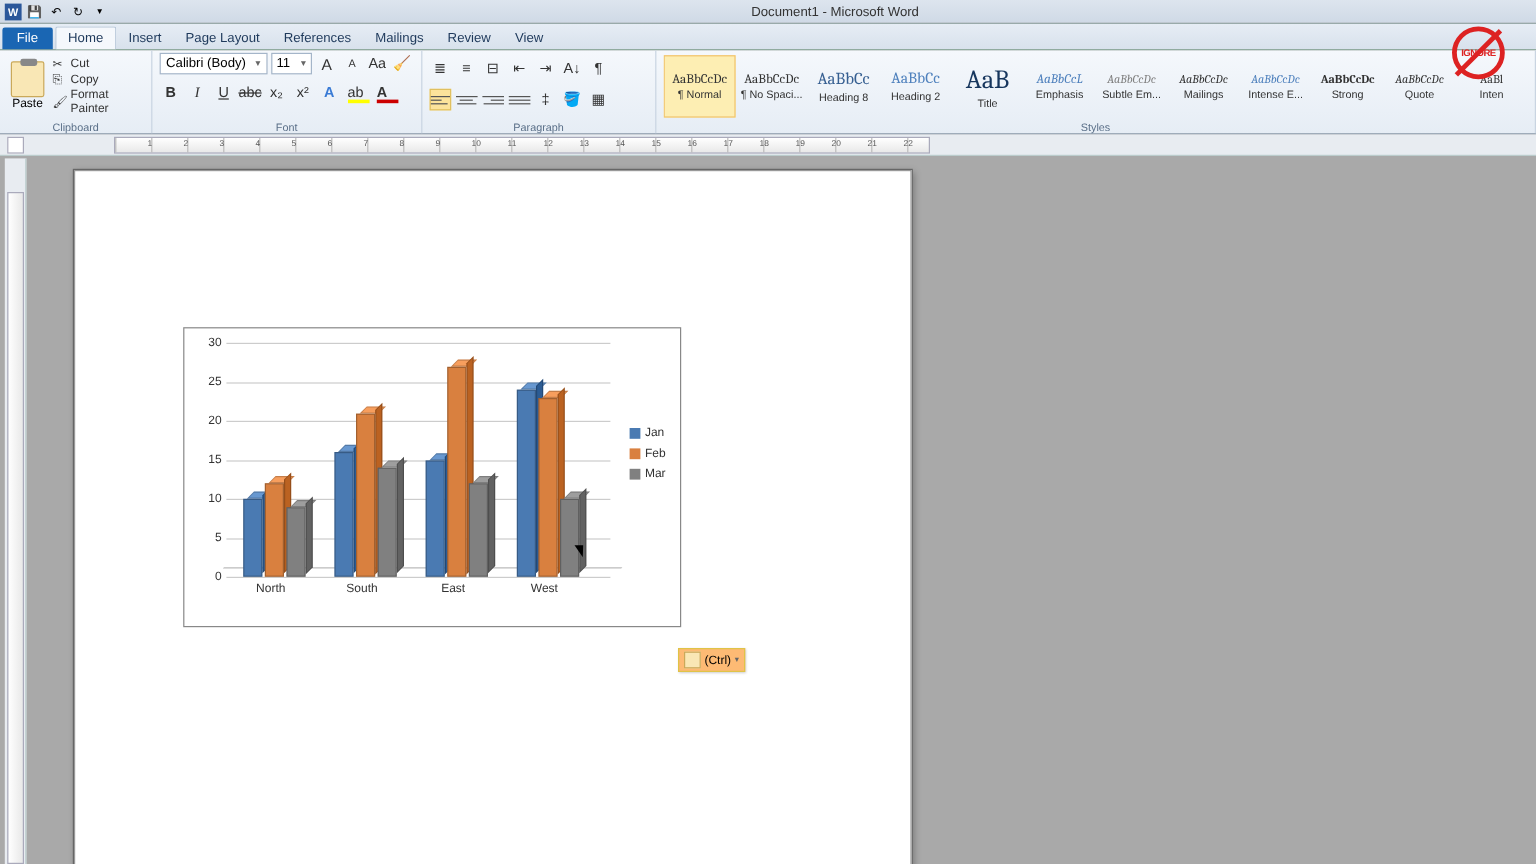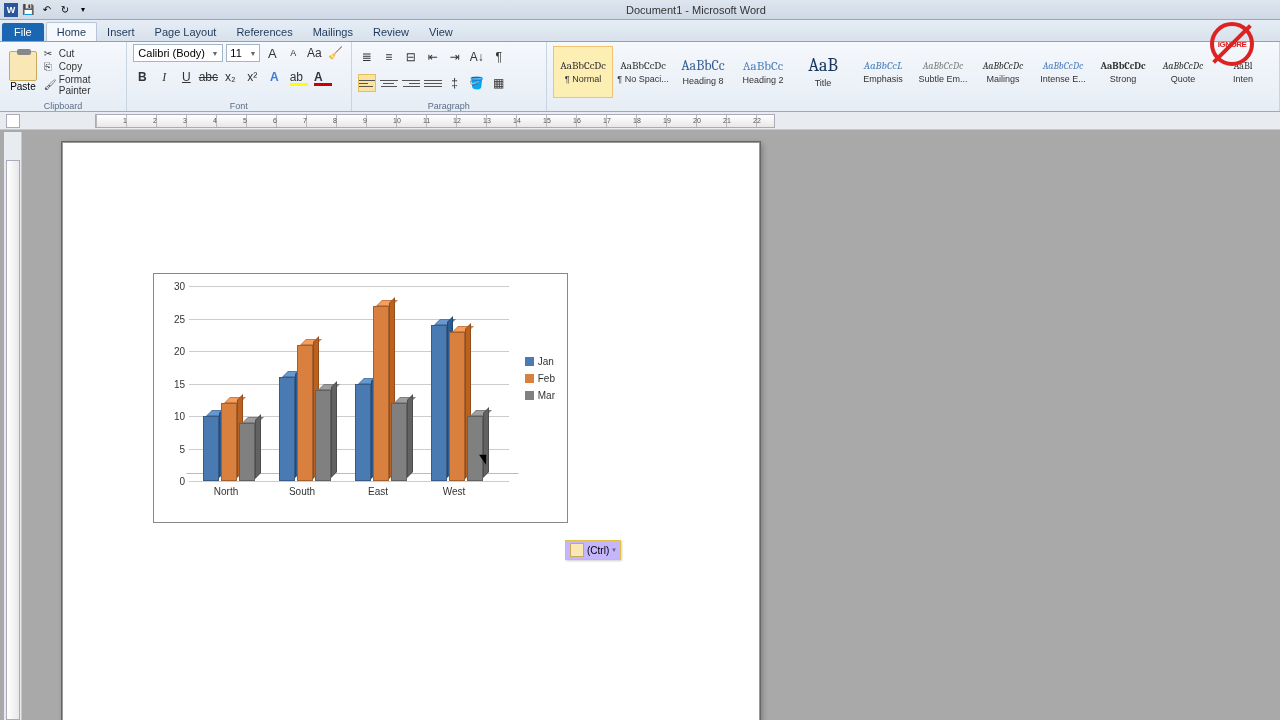--- a/index.html
+++ b/index.html
@@ -68,21 +68,21 @@
 .bar3d { position:absolute; bottom:0; width:16px; }
 .bar3d .face { position:absolute; left:0; right:0; bottom:0; }
 .bar3d .front { background: var(--c); border:1px solid rgba(0,0,0,.25); }
 .bar3d .top { height:6px; top:-6px; left:3px; right:-3px; background: var(--cl); transform: skewX(-45deg); transform-origin: bottom left; border:1px solid rgba(0,0,0,.2);}
 .bar3d .side { width:6px; right:-6px; top:-3px; bottom:0; left:auto; background: var(--cd); transform: skewY(-45deg); transform-origin: top left; border:1px solid rgba(0,0,0,.2);}
 .xcat-lab { position:absolute; top: 212px; font-size:10px; color:#333; width:70px; text-align:center; }
 .legend { position:absolute; right: 12px; top: 82px; font-size:10px; color:#333; }
 .legend div { display:flex; align-items:center; gap:4px; margin-bottom:6px;}
 .legend .sw { width:9px; height:9px; }
 
-.paste-opts { position:absolute; left: 565px; top: 540px; border:1px solid #e0c347; background:#c4b5fd; padding:2px 4px; font-size:10px; display:flex; align-items:center; gap:3px; box-shadow:1px 1px 2px rgba(0,0,0,.2);}
+.paste-opts { position:absolute; left: 565px; top: 540px; border:1px solid #e0c347; background:#fdba74; padding:2px 4px; font-size:10px; display:flex; align-items:center; gap:3px; box-shadow:1px 1px 2px rgba(0,0,0,.2);}
 .paste-opts .pic2 { width:14px; height:14px; background:#f9e7b5; border:1px solid #caa95a; }
 
 .no-circle { position:absolute; right: 26px; top: 22px; width: 44px; height:44px; border:4px solid #d22; border-radius:50%; display:flex; align-items:center; justify-content:center; }
 .no-circle::after { content:''; position:absolute; width: 52px; height:4px; background:#d22; transform:rotate(-45deg);}
 .no-circle span { font-size:8px; font-weight:bold; color:#d22; letter-spacing:-0.5px;}
 
 .cursor-arrow { position:absolute; width:0;height:0; }
 .cursor-arrow::before { content:''; position:absolute; left:0; top:0; border-left:6px solid #000; border-top:4px solid transparent; border-bottom:8px solid transparent; transform:rotate(-35deg);}
 </style>
 </head>
@@ -231,21 +231,21 @@
         </div>
         <div class="style-item">
           <div class="style-prev" style="font-size: 14px; color: rgb(54, 95, 145);">AaBbCc</div>
           <div class="style-name">Heading 8</div>
         </div>
         <div class="style-item">
           <div class="style-prev" style="font-size: 13px; color: rgb(79, 129, 189);">AaBbCc</div>
           <div class="style-name">Heading 2</div>
         </div>
         <div class="style-item">
-          <div class="style-prev" style="font-size: 18px; color: rgb(23, 54, 93);">AaB</div>
+          <div class="style-prev" style="font-size: 22px; color: rgb(23, 54, 93);">AaB</div>
           <div class="style-name">Title</div>
         </div>
         <div class="style-item">
           <div class="style-prev" style="font-size: 11px; color: rgb(79, 129, 189); font-style: italic;">AaBbCcL</div>
           <div class="style-name">Emphasis</div>
         </div>
         <div class="style-item">
           <div class="style-prev" style="font-size: 10px; color: rgb(128, 128, 128); font-style: italic;">AaBbCcDc</div>
           <div class="style-name">Subtle Em...</div>
         </div>
@@ -263,20 +263,21 @@
         </div>
         <div class="style-item">
           <div class="style-prev" style="font-size: 10px; font-style: italic;">AaBbCcDc</div>
           <div class="style-name">Quote</div>
         </div>
         <div class="style-item">
           <div class="style-prev" style="font-size: 10px;">AaBl</div>
           <div class="style-name">Inten</div>
         </div>
       </div>
+    <div class="group-label">Styles</div>
   </div>
 </div>
 
 <div class="ruler-row">
   <div style="width:14px;height:14px;border:1px solid #aab;background:#fff;margin-left:6px;"></div>
   <div class="ruler" id="hruler">
       <div class="tick" style="left: 0px;"></div>
       <div class="tick" style="left: 30px;"></div>
       <div style="position: absolute; top: 2px; left: 27px;">1</div>
       <div class="tick" style="left: 60px;"></div>

